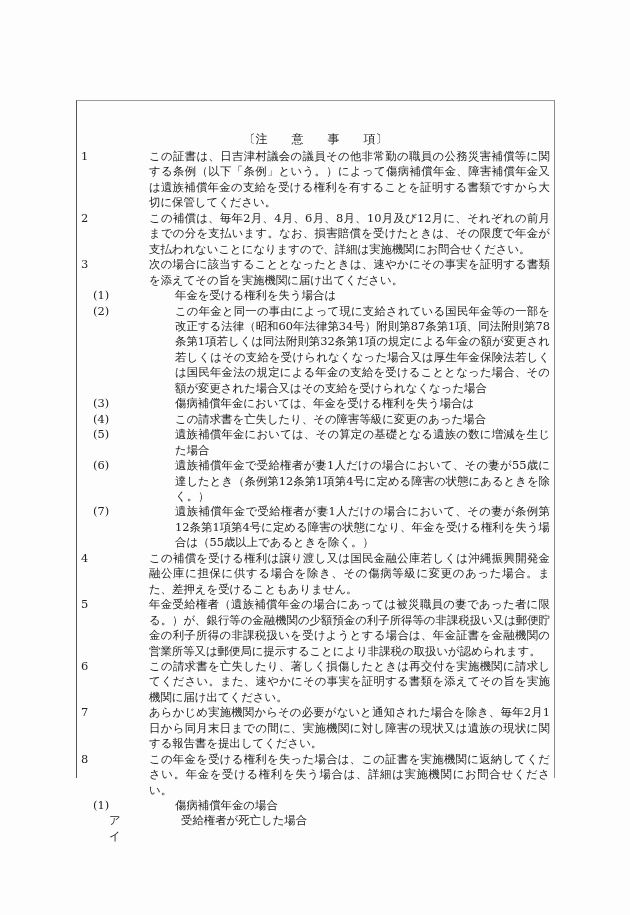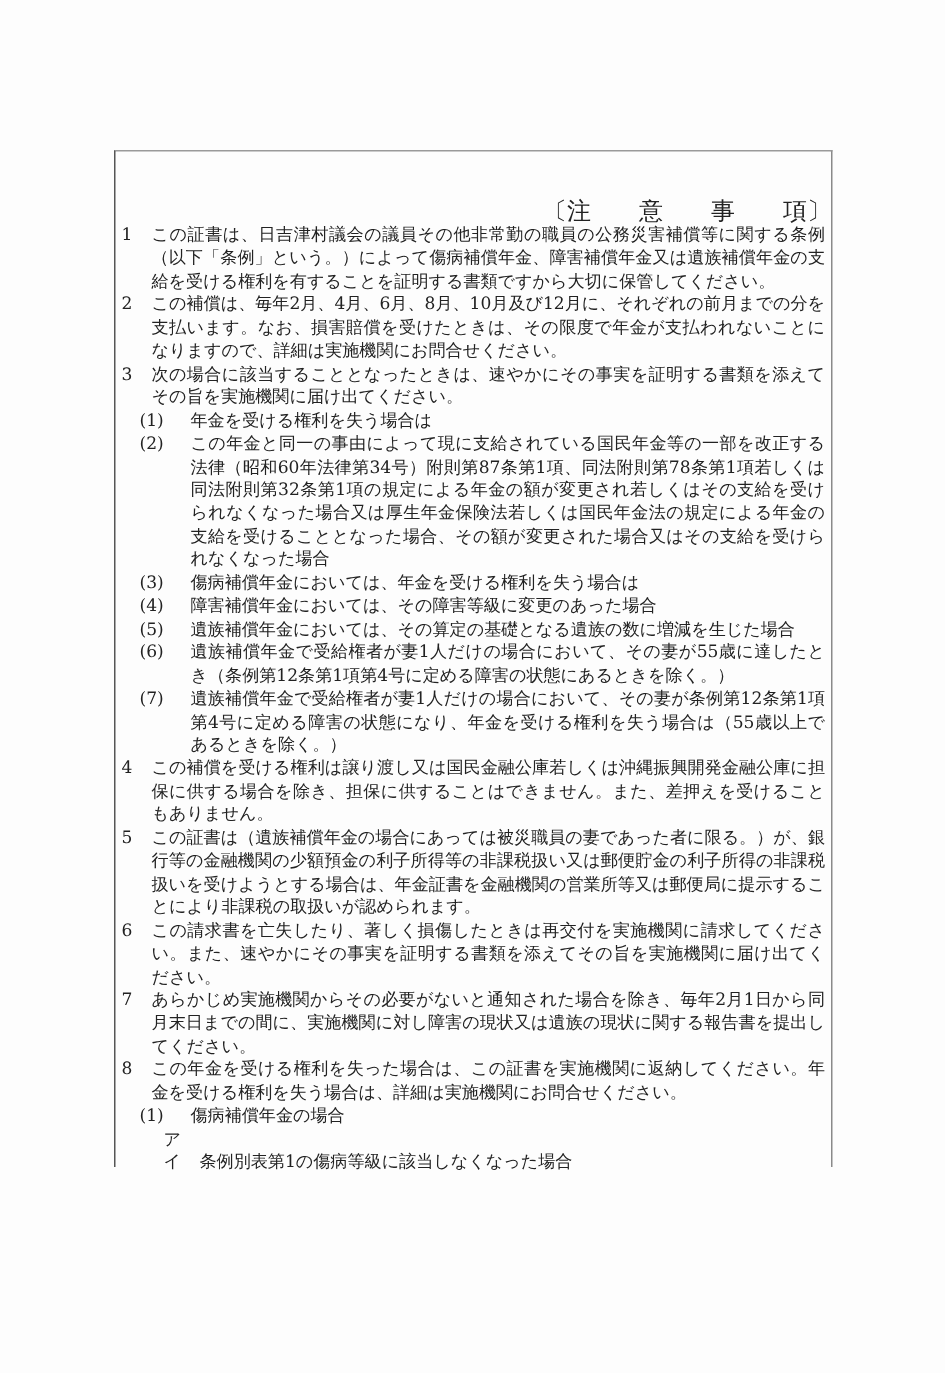--- a/index.html
+++ b/index.html
@@ -24,22 +24,22 @@
       border-top: 1.5px solid #9a9a9a;
       border-left: 1.5px solid #555;
       border-right: 1.5px solid #8a8a8a;
       box-sizing: border-box;
     }
     .title {
       position: absolute;
       top: 30px;
       left: 0;
       width: 100%;
-      text-align: right;
-      font-size: 16px;
+      text-align: center;
+      font-size: 12px;
       letter-spacing: 0;
       white-space: pre;
     }
     .body {
       position: absolute;
       top: 48px;
       left: 4px;
       right: 4px;
       font-size: 11.4px;
       line-height: 15.45px;
@@ -48,20 +48,21 @@
       display: flex;
     }
     .num {
       flex: 0 0 auto;
       width: 20px;
     }
     .text {
       flex: 1 1 auto;
       text-align: justify;
       text-align-last: left;
+      margin-left: 48px;
     }
     .sub {
       display: flex;
       padding-left: 12px;
     }
     .sub .snum {
       flex: 0 0 auto;
       width: 34px;
     }
     .sub .text {
@@ -105,43 +106,43 @@
     <div class="sub">
       <span class="snum">(2)</span>
       <span class="text">この年金と同一の事由によって現に支給されている国民年金等の一部を改正する法律（昭和60年法律第34号）附則第87条第1項、同法附則第78条第1項若しくは同法附則第32条第1項の規定による年金の額が変更され若しくはその支給を受けられなくなった場合又は厚生年金保険法若しくは国民年金法の規定による年金の支給を受けることとなった場合、その額が変更された場合又はその支給を受けられなくなった場合</span>
     </div>
     <div class="sub">
       <span class="snum">(3)</span>
       <span class="text">傷病補償年金においては、年金を受ける権利を失う場合は</span>
     </div>
     <div class="sub">
       <span class="snum">(4)</span>
-      <span class="text">障害補償年金においては、その障害等級に変更のあった場合</span>
+      <span class="text">この請求書を亡失したり、その障害等級に変更のあった場合</span>
     </div>
     <div class="sub">
       <span class="snum">(5)</span>
       <span class="text">遺族補償年金においては、その算定の基礎となる遺族の数に増減を生じた場合</span>
     </div>
     <div class="sub">
       <span class="snum">(6)</span>
       <span class="text">遺族補償年金で受給権者が妻1人だけの場合において、その妻が55歳に達したとき（条例第12条第1項第4号に定める障害の状態にあるときを除く。）</span>
     </div>
     <div class="sub">
       <span class="snum">(7)</span>
       <span class="text">遺族補償年金で受給権者が妻1人だけの場合において、その妻が条例第12条第1項第4号に定める障害の状態になり、年金を受ける権利を失う場合は（55歳以上であるときを除く。）</span>
     </div>
 
     <div class="item">
       <span class="num">4</span>
-      <span class="text">この補償を受ける権利は譲り渡し又は国民金融公庫若しくは沖縄振興開発金融公庫に担保に供する場合を除き、担保に供することはできません。また、差押えを受けることもありません。</span>
+      <span class="text">この補償を受ける権利は譲り渡し又は国民金融公庫若しくは沖縄振興開発金融公庫に担保に供する場合を除き、その傷病等級に変更のあった場合。また、差押えを受けることもありません。</span>
     </div>
 
     <div class="item">
       <span class="num">5</span>
-      <span class="text">この証書は（遺族補償年金の場合にあっては被災職員の妻であった者に限る。）が、銀行等の金融機関の少額預金の利子所得等の非課税扱い又は郵便貯金の利子所得の非課税扱いを受けようとする場合は、年金証書を金融機関の営業所等又は郵便局に提示することにより非課税の取扱いが認められます。</span>
+      <span class="text">年金受給権者（遺族補償年金の場合にあっては被災職員の妻であった者に限る。）が、銀行等の金融機関の少額預金の利子所得等の非課税扱い又は郵便貯金の利子所得の非課税扱いを受けようとする場合は、年金証書を金融機関の営業所等又は郵便局に提示することにより非課税の取扱いが認められます。</span>
     </div>
 
     <div class="item">
       <span class="num">6</span>
       <span class="text">この請求書を亡失したり、著しく損傷したときは再交付を実施機関に請求してください。また、速やかにその事実を証明する書類を添えてその旨を実施機関に届け出てください。</span>
     </div>
 
     <div class="item">
       <span class="num">7</span>
       <span class="text">あらかじめ実施機関からその必要がないと通知された場合を除き、毎年2月1日から同月末日までの間に、実施機関に対し障害の現状又は遺族の現状に関する報告書を提出してください。</span>
@@ -150,19 +151,19 @@
     <div class="item">
       <span class="num">8</span>
       <span class="text">この年金を受ける権利を失った場合は、この証書を実施機関に返納してください。年金を受ける権利を失う場合は、詳細は実施機関にお問合せください。</span>
     </div>
     <div class="sub">
       <span class="snum">(1)</span>
       <span class="text">傷病補償年金の場合</span>
     </div>
     <div class="subsub">
       <span class="snum">ア</span>
+      <span class="text">受給権者が死亡した場合</span>
     </div>
     <div class="subsub">
       <span class="snum">イ</span>
-      <span class="text">条例別表第1の傷病等級に該当しなくなった場合</span>
     </div>
   </div>
 </div>
 
 </body></html>

